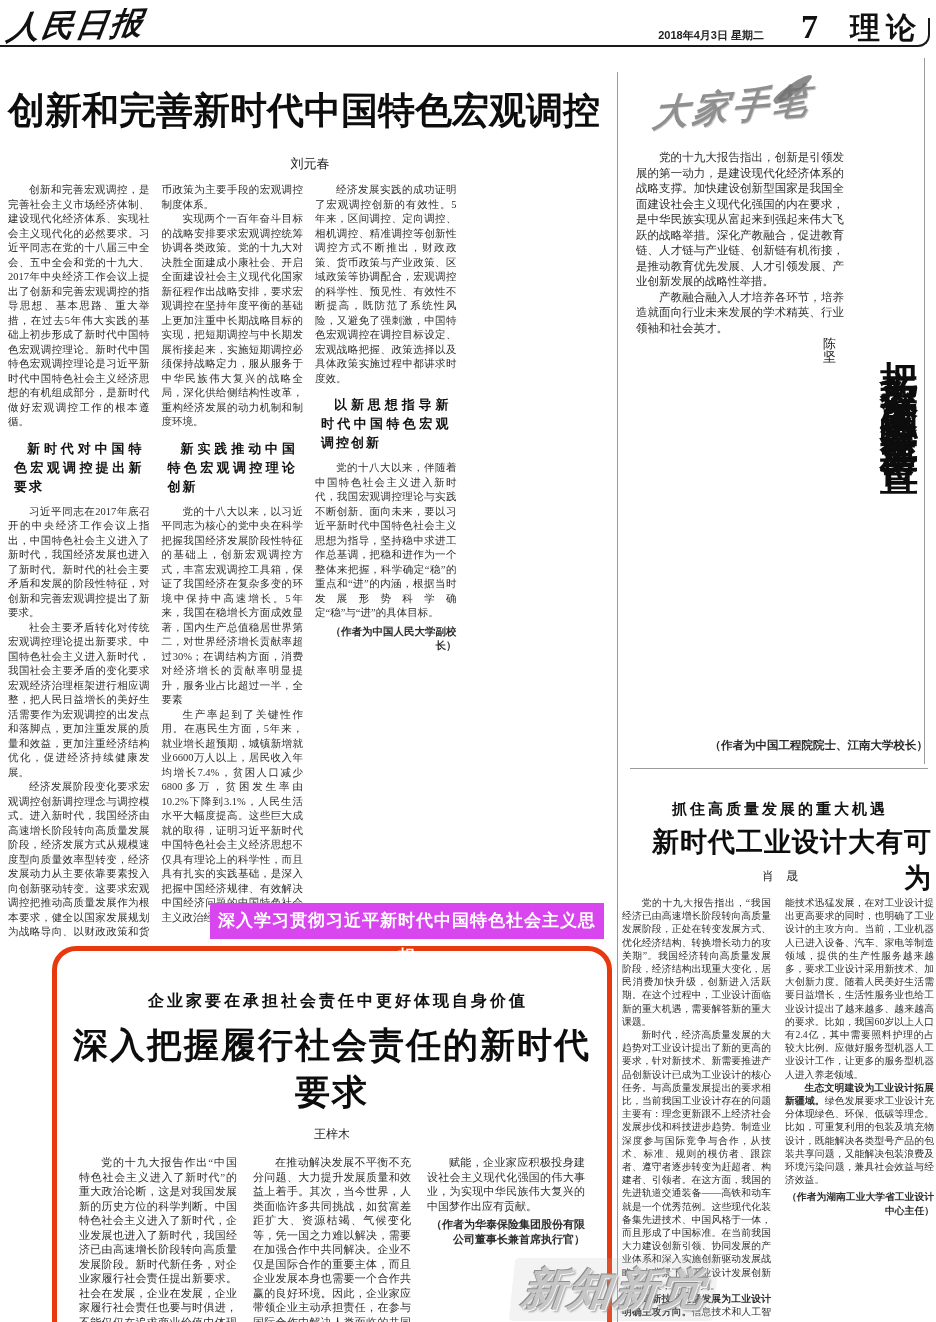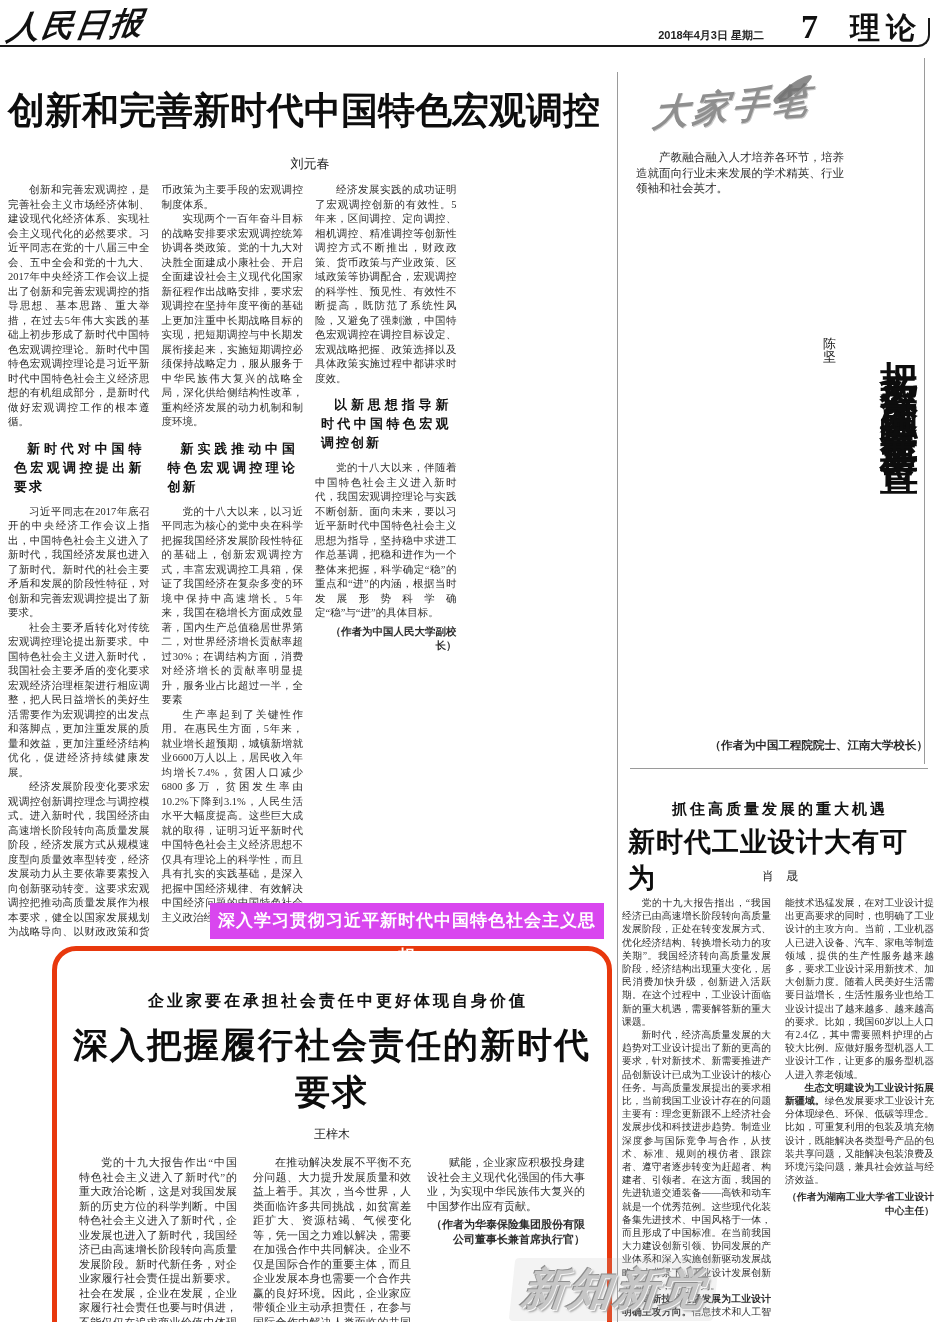--- a/index.html
+++ b/index.html
@@ -91,21 +91,21 @@
     font-family:"Liberation Sans",sans-serif; font-weight:900;
     font-size:38px; letter-spacing:8px; color:#0d0d0d; text-align:center;
   }
   .v-author {
     position:absolute; left:820px; top:326px; height:90px;
     writing-mode:vertical-rl; text-orientation:upright;
     font-size:13px; letter-spacing:14px; color:#222;
   }
   
   .design-kicker { position:absolute; left:628px; top:800px; width:304px; text-align:center; font-family:"Liberation Sans",sans-serif; font-weight:bold; font-size:15px; letter-spacing:3px; color:#111; }
-  .design-headline { position:absolute; left:628px; top:824px; width:304px; text-align:left; font-family:"Liberation Serif",serif; font-weight:900; font-size:27px; letter-spacing:1px; color:#0d0d0d; }
+  .design-headline { position:absolute; left:628px; top:824px; width:304px; text-align:right; font-family:"Liberation Serif",serif; font-weight:900; font-size:27px; letter-spacing:1px; color:#0d0d0d; }
   .design-author { position:absolute; left:628px; top:868px; width:304px; text-align:center; font-size:12px; }
   .design-body {
     position:absolute; left:622px; top:896px; width:312px; height:426px; overflow:hidden;
     column-count:2; column-gap:14px; column-fill:auto;
     font-size:9.8px; line-height:13.2px;
   }
   .design-body b { font-family:"Liberation Sans",sans-serif; }
   
   .watermark {
     position:absolute; left:512px; top:1258px; z-index:6;
@@ -159,20 +159,21 @@
     </div>
   </div>
 
   <div class="v-divider"></div>
   <div class="right-rule"></div>
   <div class="mid-rule"></div>
 
   <div class="dajia-label">大家手笔</div>
   <div class="dajia-stroke"></div>
   <div class="chanjiao-body body-text">
+    <p>党的十九大报告指出，创新是引领发展的第一动力，是建设现代化经济体系的战略支撑。加快建设创新型国家是我国全面建设社会主义现代化强国的内在要求，是中华民族实现从富起来到强起来伟大飞跃的战略举措。深化产教融合，促进教育链、人才链与产业链、创新链有机衔接，是推动教育优先发展、人才引领发展、产业创新发展的战略性举措。</p>
     <p>产教融合融入人才培养各环节，培养造就面向行业未来发展的学术精英、行业领袖和社会英才。</p>
   </div>
   <div class="chanjiao-credit">（作者为中国工程院院士、江南大学校长）</div>
   <div class="v-headline">把产教深度融合摆在重要位置</div>
   <div class="v-author">陈坚</div>
 
   <div class="design-kicker">抓住高质量发展的重大机遇</div>
   <h2 class="design-headline">新时代工业设计大有可为</h2>
   <div class="design-author">肖　晟</div>
   <div class="design-body body-text">

